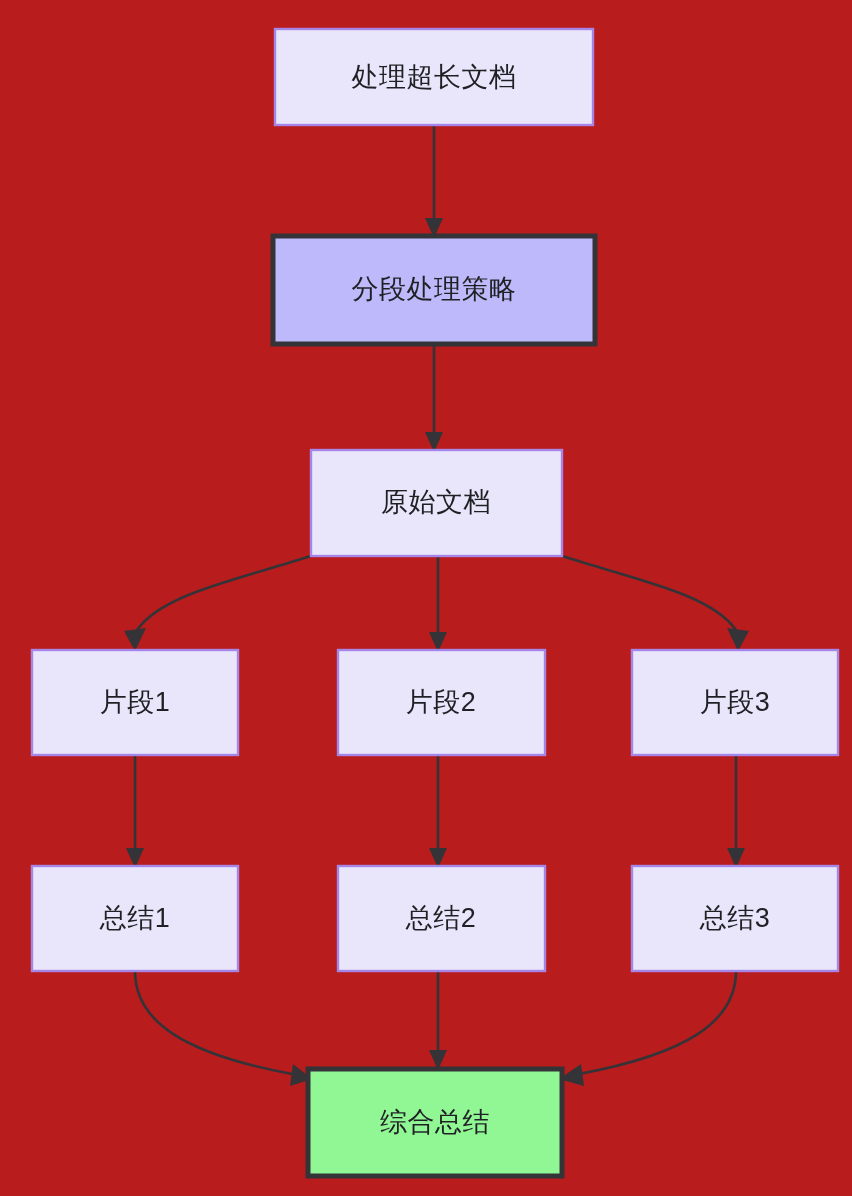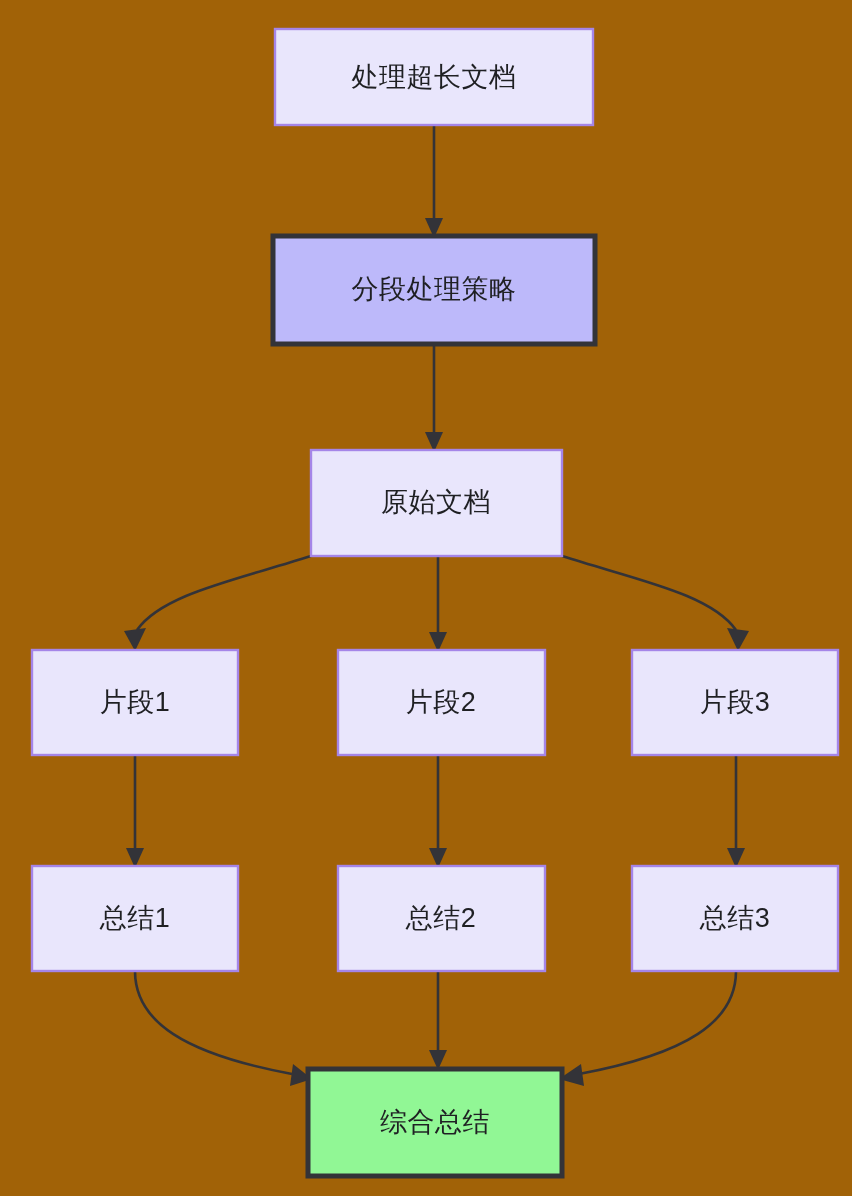--- a/index.html
+++ b/index.html
@@ -10,21 +10,21 @@
   body {
     width: 852px;
     height: 1196px;
     font-family: "Liberation Sans", "DejaVu Sans", sans-serif;
     overflow: hidden;
   }
   #diagram-root {
     position: relative;
     width: 852px;
     height: 1196px;
-    background: #a16207;
+    background: #b91c1c;
   }
   svg.flow-canvas {
     position: absolute;
     left: 0;
     top: 0;
     width: 852px;
     height: 1196px;
     display: block;
   }
   .node-label {

